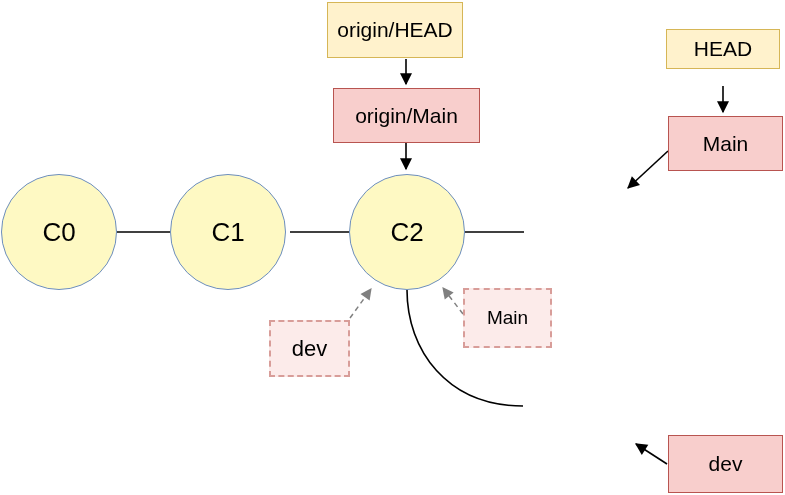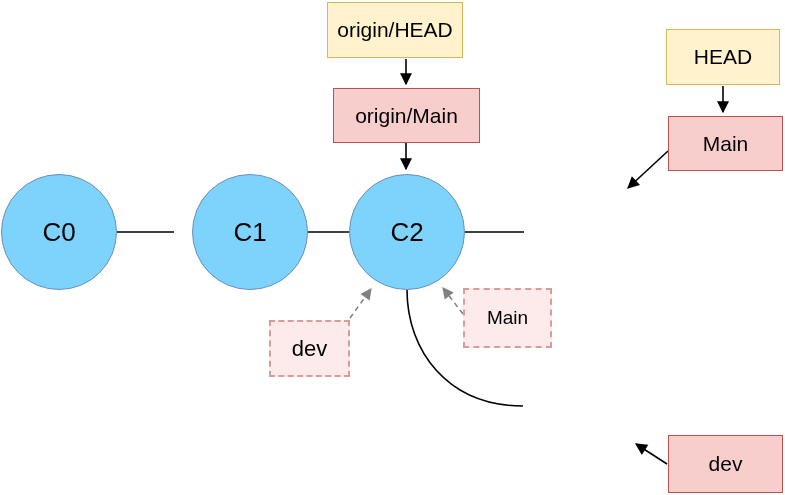--- a/index.html
+++ b/index.html
@@ -11,21 +11,21 @@
     font-family: "Liberation Sans", sans-serif;
     color: #000;
     overflow: hidden;
   }
   .edges { position: absolute; left: 0; top: 0; }
   .node {
     position: absolute;
     width: 116px;
     height: 116px;
     border-radius: 50%;
-    background: #7dd3fc;
+    background: #fef9c3;
     border: 1.6px solid #6c8ebf;
     box-sizing: border-box;
     display: flex;
     align-items: center;
     justify-content: center;
     font-size: 26px;
   }
   .tag {
     position: absolute;
     box-sizing: border-box;
@@ -65,34 +65,34 @@
     <line x1="668" y1="151" x2="628" y2="188" stroke="#000" stroke-width="1.6" marker-end="url(#mBlack)"></line>
     <line x1="667" y1="464" x2="636" y2="444" stroke="#000" stroke-width="1.6" marker-end="url(#mBlack)"></line>
 
     <line x1="350" y1="318" x2="371" y2="289" stroke="#808080" stroke-width="1.5" stroke-dasharray="5 4" marker-end="url(#mGray)"></line>
     <line x1="463" y1="314" x2="443" y2="288" stroke="#808080" stroke-width="1.5" stroke-dasharray="5 4" marker-end="url(#mGray)"></line>
   </svg>
 
   <div class="node" style="left:1px;   top:174px;">
     <span>C0</span>
   </div>
-  <div class="node" style="left:192px; top:174px;">
+  <div class="node" style="left:170px; top:174px;">
     <span>C1</span>
   </div>
   <div class="node" style="left:349px; top:174px;align-items:center;">
     <span>C2</span>
   </div>
 
   <div class="tag head" style="left:327px; top:2px; width:136px; height:56px;">
     <span>origin/HEAD</span>
   </div>
   <div class="tag branch" style="left:333px; top:88px; width:147px; height:55px;">
     <span>origin/Main</span>
   </div>
-  <div class="tag head" style="left:666px; top:29px; width:114px; height:56px;">
+  <div class="tag head" style="left:666px; top:29px; width:114px; height:40px;">
     <span>HEAD</span>
   </div>
   <div class="tag branch" style="left:668px; top:116px; width:115px; height:55px;">
     <span>Main</span>
   </div>
   <div class="tag branch" style="left:668px; top:435px; width:115px; height:58px;">
     <span>dev</span>
   </div>
   <div class="tag ghost" style="left:269px; top:320px; width:81px; height:57px; font-size:22px;">
     <span>dev</span>

